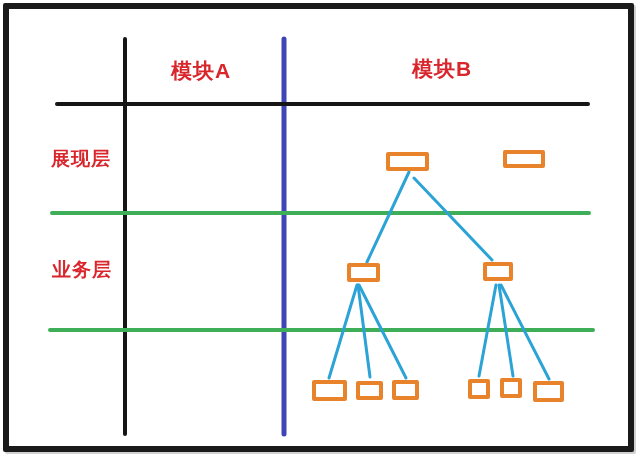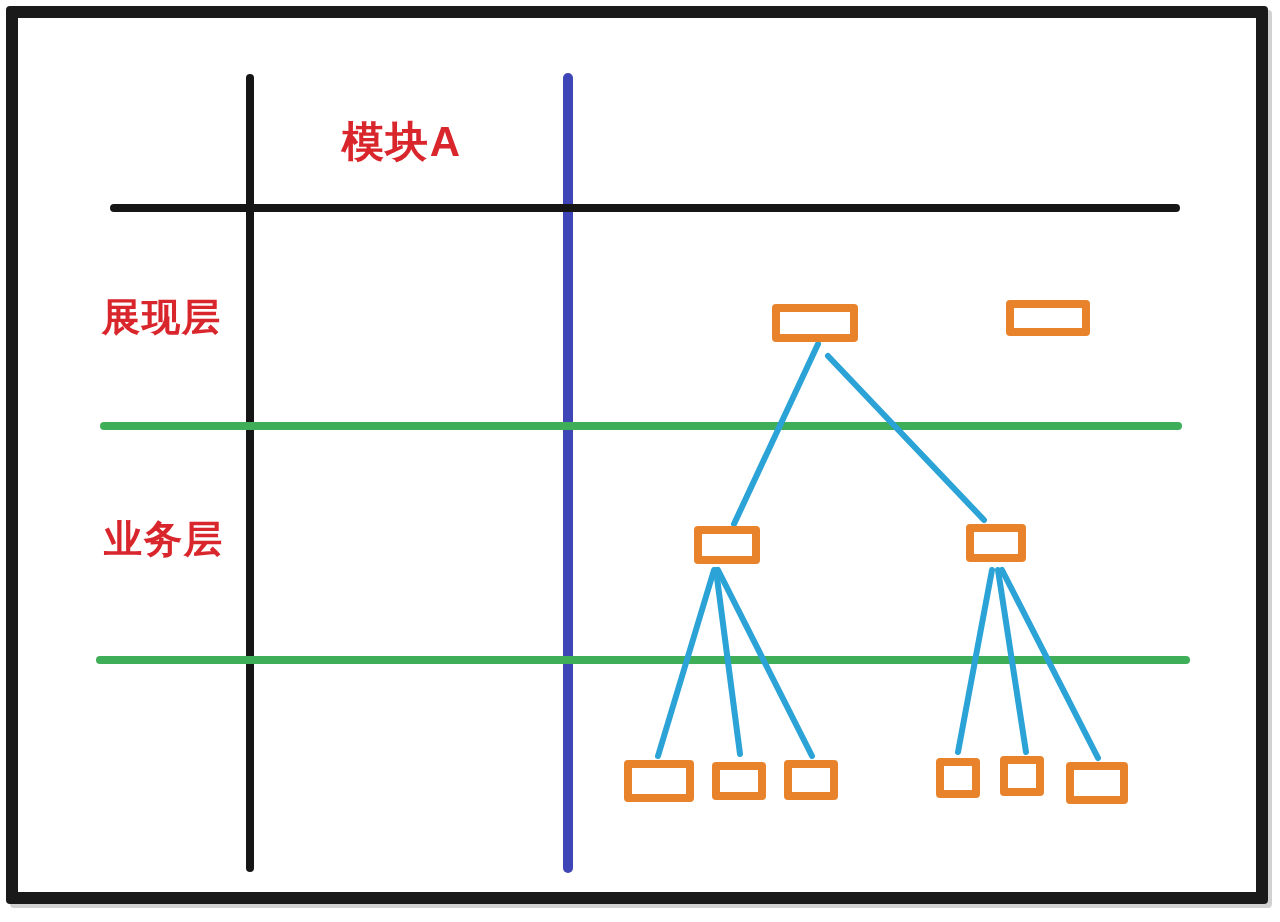--- a/index.html
+++ b/index.html
@@ -101,18 +101,19 @@
       <div class="node-box" style="left: 312px; top: 380px; width: 35px; height: 21px; border-color: rgb(232, 131, 44);"></div>
       <div class="node-box" style="left: 356px; top: 381px; width: 27px; height: 19px; border-color: rgb(232, 131, 44);"></div>
       <div class="node-box" style="left: 392px; top: 380px; width: 27px; height: 20px; border-color: rgb(232, 131, 44);"></div>
       <div class="node-box" style="left: 468px; top: 379px; width: 22px; height: 20px; border-color: rgb(232, 131, 44);"></div>
       <div class="node-box" style="left: 500px; top: 378px; width: 22px; height: 20px; border-color: rgb(232, 131, 44);"></div>
       <div class="node-box" style="left: 533px; top: 381px; width: 31px; height: 21px; border-color: rgb(232, 131, 44);"></div>
     </div>
 
   <div id="module-a-label" class="diagram-label col-label">模块A</div>
 
+  <div id="module-b-label" class="diagram-label col-label">模块B</div>
 
   <div id="row-label-presentation" class="diagram-label row-label">展现层</div>
 
   <div id="row-label-business" class="diagram-label row-label">业务层</div>
 
 </div>
 
 </body></html>

